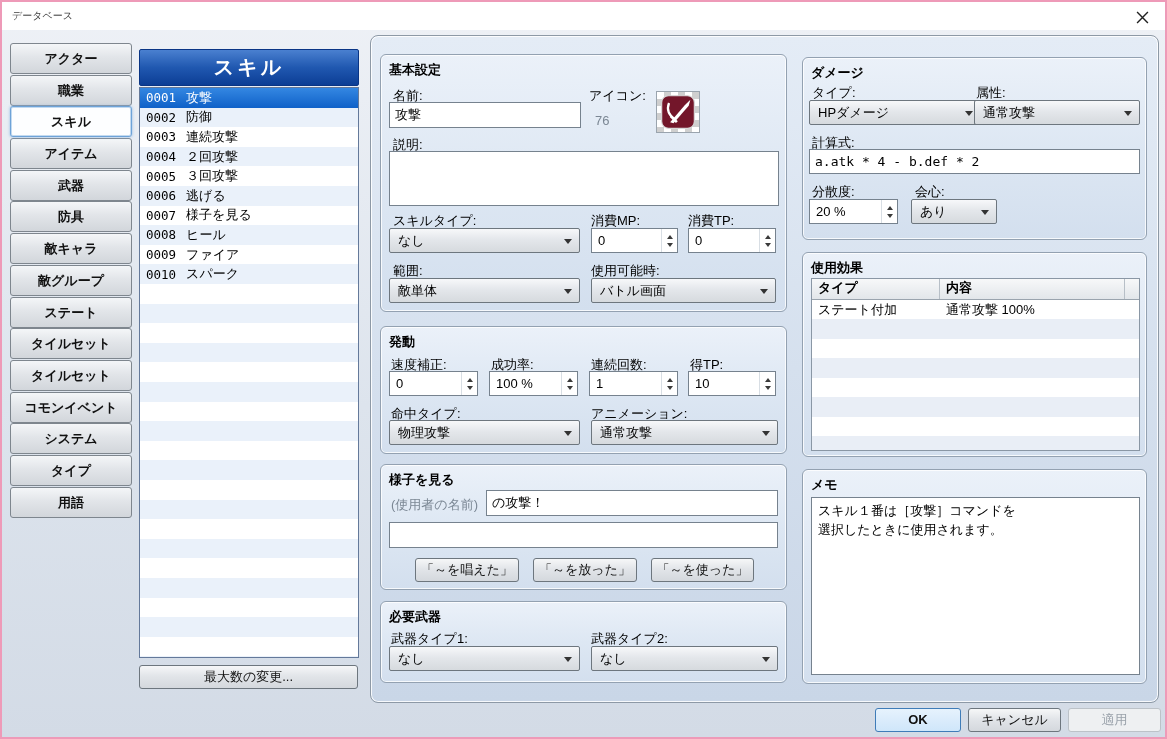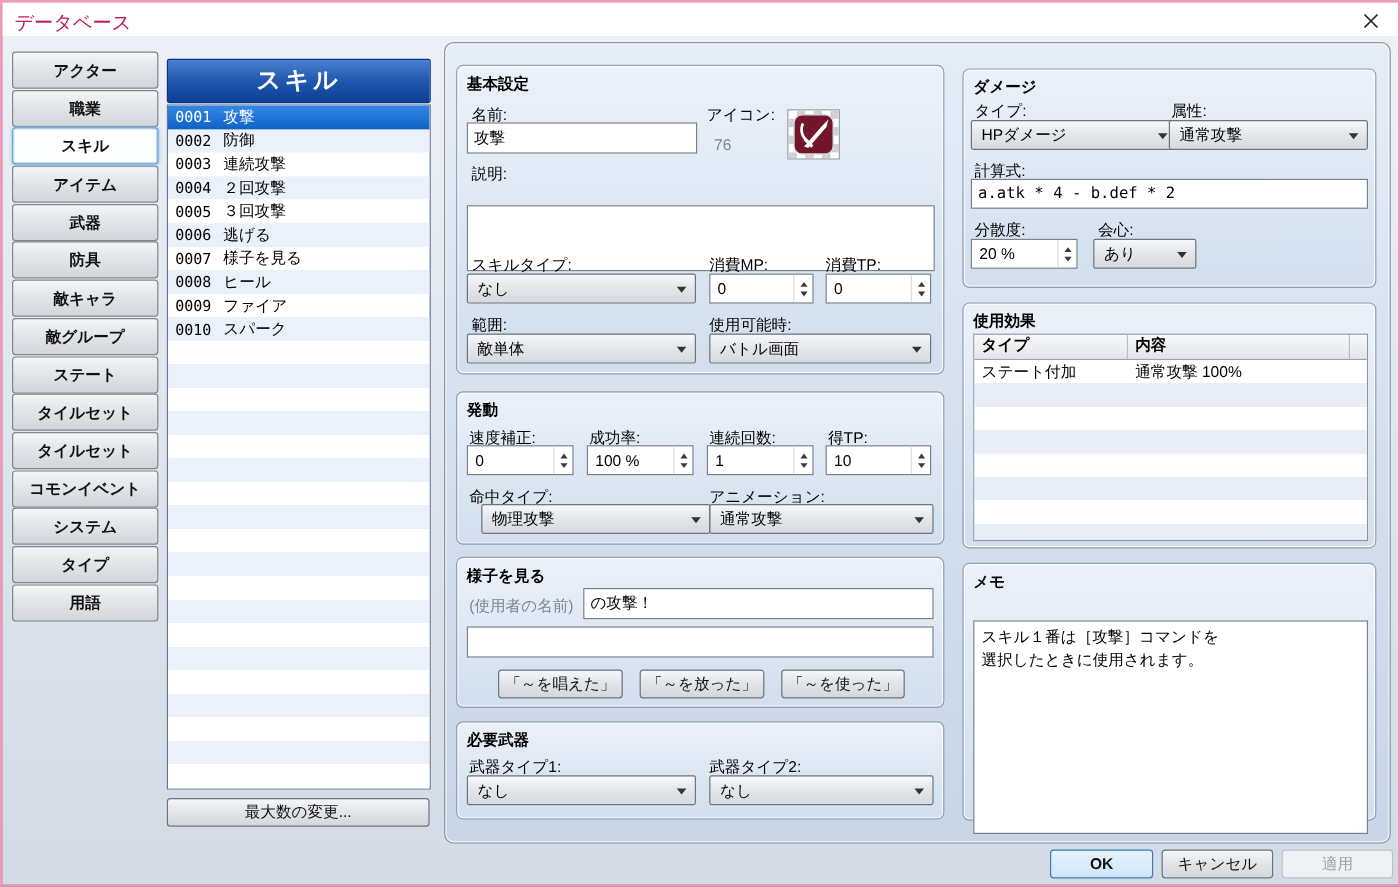--- a/index.html
+++ b/index.html
@@ -2,21 +2,21 @@
 <html><head>
 <meta charset="utf-8">
 <style>
   * { box-sizing: border-box; margin: 0; padding: 0; }
   body { background:#888; font-family:"Liberation Sans", sans-serif; }
   .window {
     position:relative; width:1167px; height:739px; overflow:hidden;
     border:2px solid #ee9ab8; background:linear-gradient(180deg,#eef1f6 0%,#dde4ed 55%,#d3dbe6 100%);
   }
   .titlebar { position:absolute; left:0; top:0; width:100%; height:28px; background:#fff; }
-  .title-text { position:absolute; left:10px; top:7px; font-size:16px; color:#be185d; }
+  .title-text { position:absolute; left:10px; top:7px; font-size:10px; color:#404040; }
   .close-btn { position:absolute; right:14px; top:6px; width:18px; height:18px; display:flex; align-items:center; justify-content:center; cursor:pointer; }
 
   
   .tab {
     position:absolute; left:8px; width:122px; height:31px;
     background:linear-gradient(180deg,#f4f6f8 0%,#e2e5e9 45%,#d2d6db 100%);
     border:1px solid #7e868e; border-radius:3px;
     font-size:13px; font-weight:bold; text-align:center; line-height:29px; color:#111; cursor:pointer;
   }
   .tab.selected {
@@ -62,21 +62,21 @@
     box-shadow:inset 0 0 0 1px rgba(255,255,255,.8);
   }
   .gtitle { position:absolute; left:8px; top:6px; font-size:13px; font-weight:bold; color:#000; }
   .lbl { position:absolute; font-size:13px; color:#000; white-space:nowrap; }
   .lbl.gray { color:#7b8794; }
 
   .txt {
     position:absolute; background:#fff; border:1px solid #76828e; font-size:13px; padding:0 5px;
     font-family:"Liberation Sans", sans-serif; color:#000;
   }
-  textarea.txt { resize:none; padding:3px 6px; font-size:13px; line-height:19px; overflow:hidden;margin-top:20px; }
+  textarea.txt { resize:none; padding:3px 6px; font-size:13px; line-height:19px; overflow:hidden; }
   .mono { font-family:"DejaVu Sans Mono", monospace; }
 
   .dd {
     position:absolute; height:25px; display:flex; align-items:center; padding:0 8px;
     background:linear-gradient(180deg,#f7f8fa 0%,#e4e7eb 45%,#d6dade 100%);
     border:1px solid #6d767e; border-radius:2px; font-size:13px; cursor:pointer;
   }
   .dd-arrow { position:absolute; right:7px; top:10px; width:0; height:0;
     border-left:4px solid transparent; border-right:4px solid transparent; border-top:5px solid #333; }
 
@@ -263,21 +263,21 @@
       </div>
     <div class="lbl" style="left:309px;top:29px">得TP:</div>
     <div class="spin" style="left:307px;top:44px;width:88px">
         <span class="spin-val">10</span>
         <span class="spin-btns">
           <i class="tri-up"></i>
           <i class="tri-dn"></i>
         </span>
       </div>
     <div class="lbl" style="left:10px;top:78px">命中タイプ:</div>
-    <div class="dd" style="left:20px;top:93px;width:191px">
+    <div class="dd" style="left:8px;top:93px;width:191px">
         <span>物理攻撃</span>
         <span class="dd-arrow"></span>
       </div>
     <div class="lbl" style="left:210px;top:78px">アニメーション:</div>
     <div class="dd" style="left:210px;top:93px;width:187px">
         <span>通常攻撃</span>
         <span class="dd-arrow"></span>
       </div>
   </div>
 

